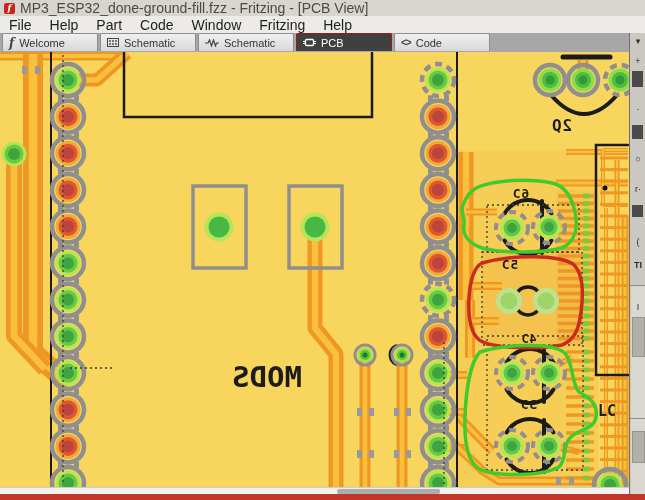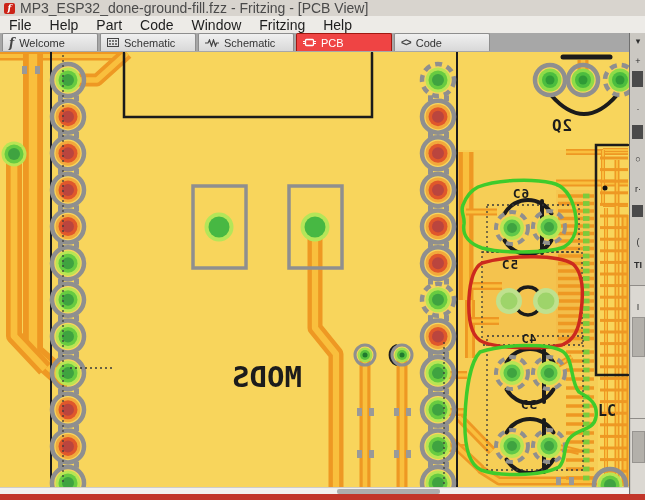--- a/index.html
+++ b/index.html
@@ -12,21 +12,21 @@
            display:flex;align-items:center;justify-content:center;line-height:1;}
   .wtitle{font-size:14px;color:#4a4a4a;}
   .menubar{position:absolute;left:0;top:16px;width:645px;height:17px;background:#EDEBE7;
            display:flex;align-items:center;}
   .mitem{font-size:14px;color:#1d1d1d;padding:0 9px;}
   .tabbar{position:absolute;left:0;top:33px;width:645px;height:19px;background:#A7A7A7;
           display:flex;align-items:flex-start;padding-left:2px;box-sizing:border-box;}
   .tab{width:88px;height:17px;border:1px solid #8E8E8E;border-bottom:none;
        background:linear-gradient(#F0F0F0,#D8D8D8);display:flex;align-items:center;gap:5px;
        padding-left:6px;margin-right:2px;font-size:11px;color:#333;border-radius:2px 2px 0 0;}
-  .tab.active{background:#ef4444;color:#fff;border-color:#A01810;}
+  .tab.active{background:#404040;color:#fff;border-color:#A01810;}
   .tab .ticon{display:flex;align-items:center;color:#444;}
   .tab.active .ticon{color:#fff;}
   .fglyph{font-family:"DejaVu Serif",serif;font-style:italic;font-weight:bold;font-size:12px;line-height:1;}
   .codeglyph{font-size:10px;font-weight:bold;letter-spacing:-1px;line-height:1;}
   #pcb{position:absolute;left:0;top:52px;}
   .panel{position:absolute;left:629px;top:33px;width:16px;height:467px;background:#CBC8C2;
          border-left:1px solid #6F6F6F;box-sizing:border-box;}
   .panel .frag{position:absolute;left:1px;width:14px;text-align:center;color:#2e2e2e;
                font-size:9px;line-height:1;}
   .panel .blk{position:absolute;left:2px;width:11px;background:#4a4a4a;}

